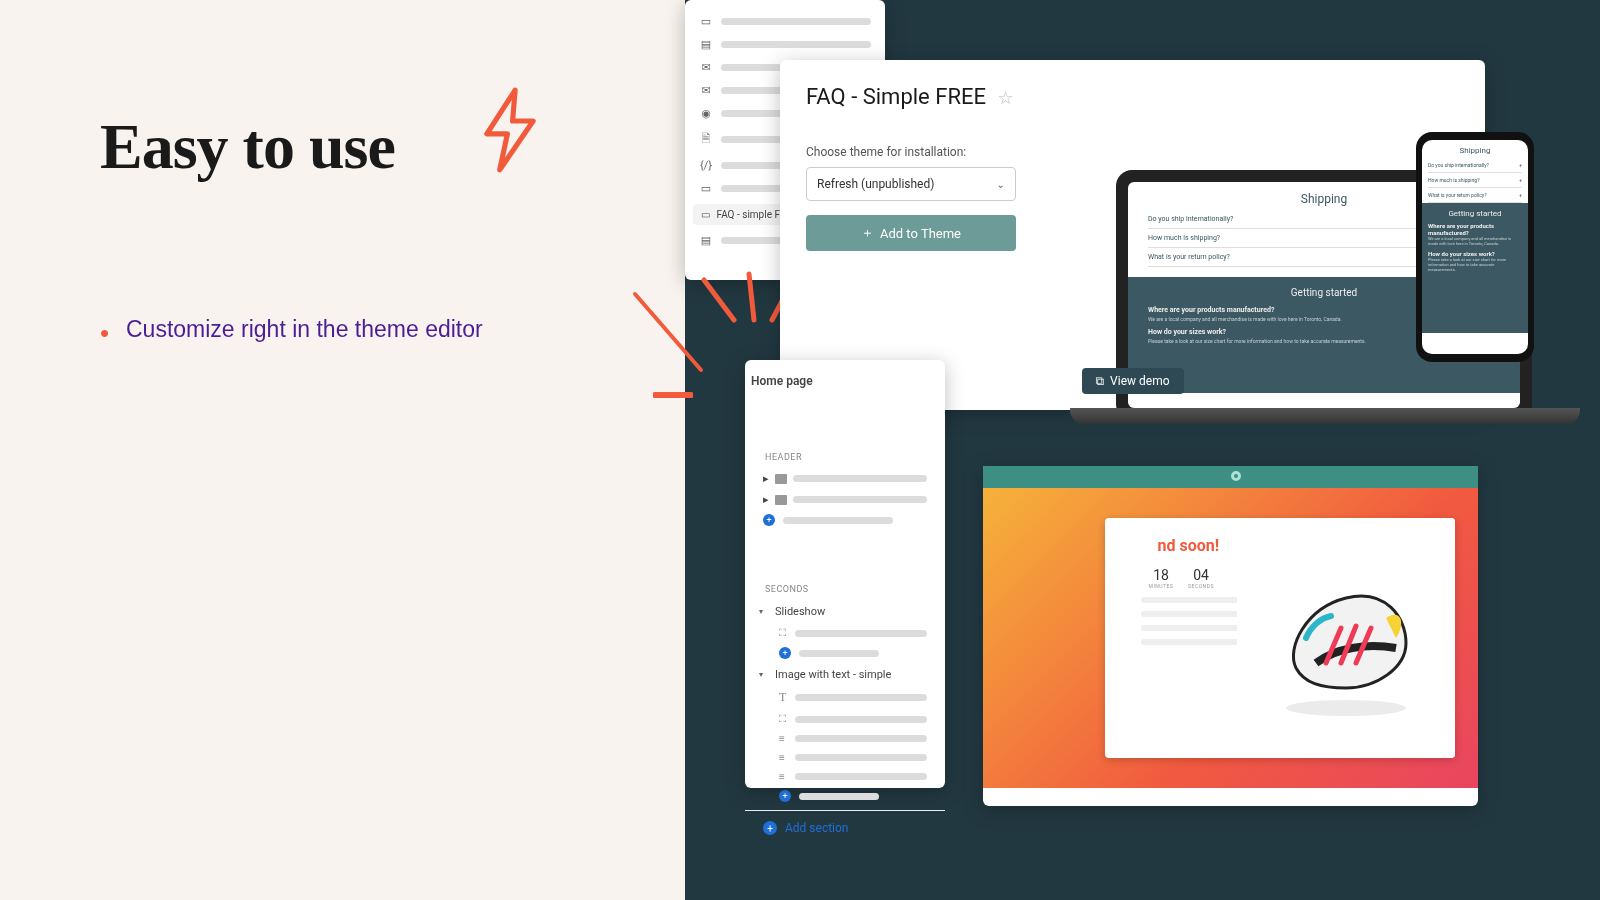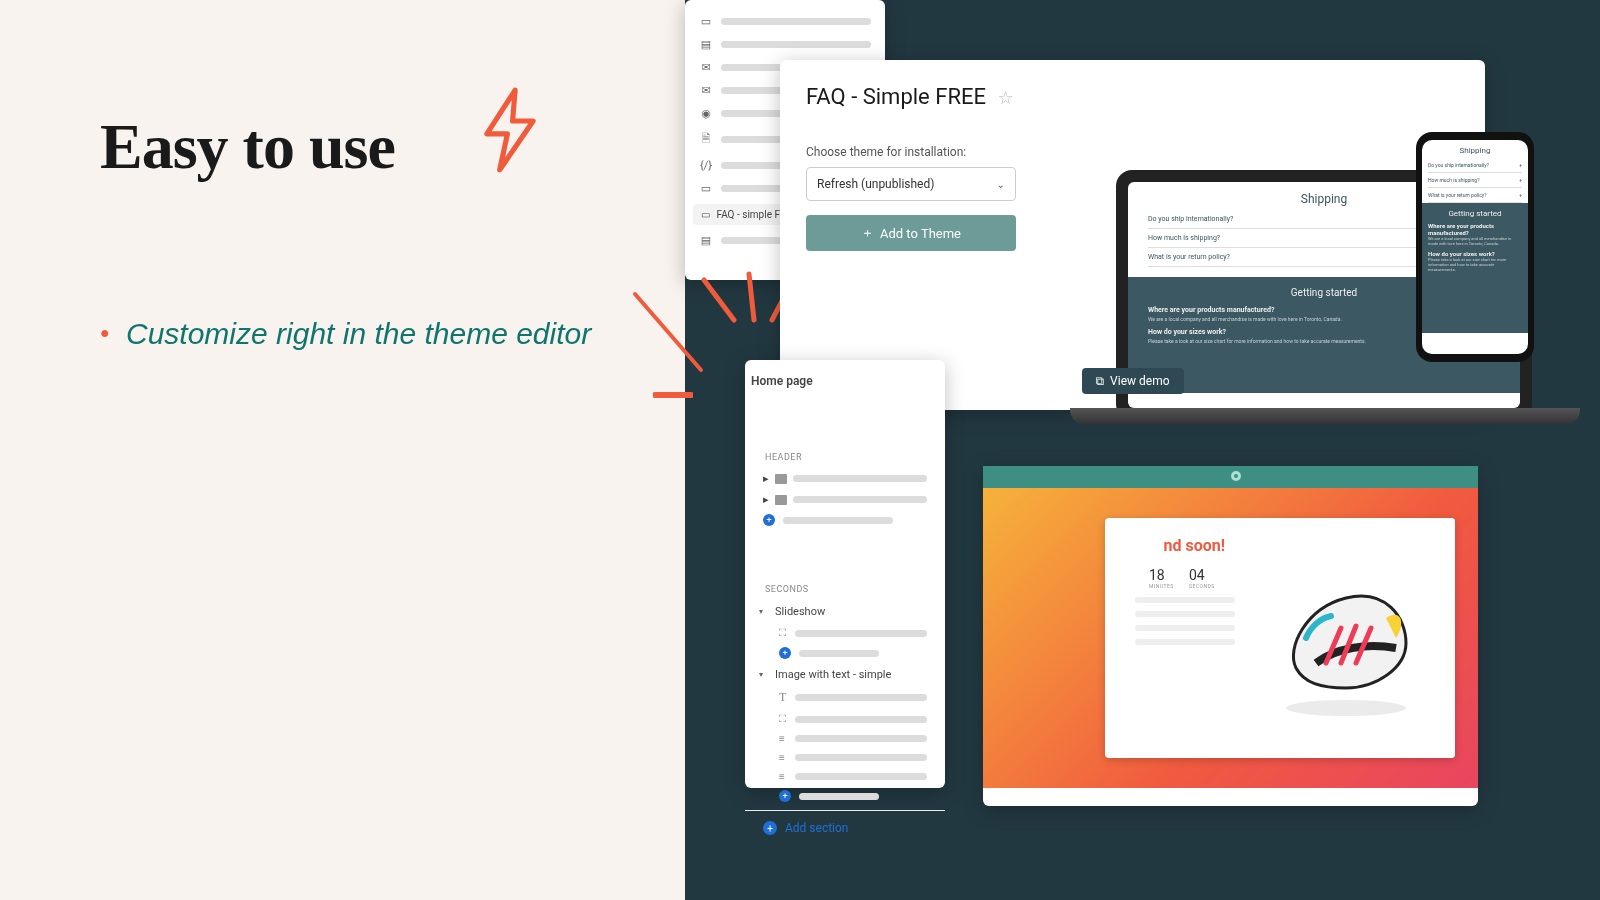--- a/index.html
+++ b/index.html
@@ -4,21 +4,21 @@
 <style>
   * { box-sizing: border-box; margin: 0; padding: 0; }
   html, body { width: 1600px; height: 900px; overflow: hidden; font-family: -apple-system, BlinkMacSystemFont, "Segoe UI", Roboto, sans-serif; }
   .slide { display: flex; width: 1600px; height: 900px; }
   .left  { width: 685px; background: #f8f3ee; padding: 110px 60px 0 100px; position: relative; }
   .right { width: 915px; background: #223841; position: relative; }
 
   .headline { font-family: Georgia, "Times New Roman", serif; font-size: 64px; font-weight: 700; color: #1a1a1a; letter-spacing: -1px; }
   .bolt { position: absolute; top: 85px; left: 470px; width: 80px; height: 90px; }
   .bullets { margin-top: 130px; }
-  .bullets li { list-style: none; position: relative; padding-left: 26px; font-size: 30px; line-height: 1.35; color: #0f766e; margin-bottom: 14px; font-family: -apple-system, sans-serif; font-style: italic; }
+  .bullets li { list-style: none; position: relative; padding-left: 26px; font-size: 23px; line-height: 1.35; color: #4c1d95; margin-bottom: 14px; font-family: -apple-system, sans-serif; }
   .bullets li::before { content:"•"; position:absolute; left:0; top:2px; color:#f25a3c; font-size:26px; }
 
   .panel { position:absolute; background:#fff; border-radius:6px; box-shadow:0 4px 20px rgba(0,0,0,.25); }
 
   
   .install { top:60px; left:95px; width:705px; height:350px; padding:24px 26px; }
   .install-title { font-size:22px; font-weight:400; color:#1a1a1a; }
   .install-title .star{ color:#bbb; margin-left:6px; font-size:18px; }
   .sublabel { margin-top:36px; font-size:12px; color:#555; }
   .select { width:210px; height:34px; border:1px solid #ccc; border-radius:4px; margin-top:8px; display:flex; align-items:center; justify-content:space-between; padding:0 10px; font-size:12px; color:#333;}
@@ -67,24 +67,24 @@
   .editor2 .r{ display:flex; align-items:center; gap:8px; padding:5px 14px;}
   .editor2 .r .ic{ width:14px; text-align:center; color:#666; font-size:11px;}
   .editor2 .r .bar{ height:7px; background:#dcdcdc; border-radius:4px; flex:1;}
   .editor2 .faqrow{ background:#f3f3f3; border-radius:4px; margin:4px 8px; padding:5px 8px; display:flex; align-items:center; gap:6px; font-size:10px; color:#444;}
 
   
   .demo{ top:466px; left:298px; width:495px; height:340px; }
   .demo .topbar{ height:22px; background:#3e8f83;}
   .demo .hero{ height:300px; background:linear-gradient(135deg,#f6b23a 0%,#f15a3f 60%,#e94560 100%); position:relative;}
   .demo .card{ position:absolute; top:30px; left:122px; width:350px; height:240px; background:#fff; border-radius:4px; overflow:hidden; box-shadow:0 2px 8px rgba(0,0,0,.2);}
-  .demo .txtcol{ float:left; width:130px; padding:18px 10px;}
+  .demo .txtcol{ float:left; width:130px; padding:18px 16px;}
   .demo .end{ color:#f15a3f; font-weight:700; font-size:16px; text-align:right;}
   .demo .tiles{ margin-top:12px; display:flex; gap:4px; justify-content:flex-end;}
-  .demo .tile{ width:36px; }
+  .demo .tile{ width:36px; text-align:center; }
   .demo .tile .n{ font-size:14px; color:#333;}
   .demo .tile .l{ font-size:5px; color:#999; letter-spacing:.5px;}
   .demo .sk{ height:6px; background:#eee; border-radius:3px; margin:8px 0 0 20px;}
   .demo .shoeside{ float:right; width:218px; height:240px; display:flex; align-items:center; justify-content:center; background:#fff;}
   .demo .dot{ position:absolute; top:5px; left:50%; width:10px; height:10px; border:3px solid #aee0d7; border-radius:50%;}
 
   
   .spark{ position:absolute; pointer-events:none; }
   .spark1{ top:270px; left:9px; width:90px;}
   .spark2{ top:290px; left:-54px; width:120px;}

